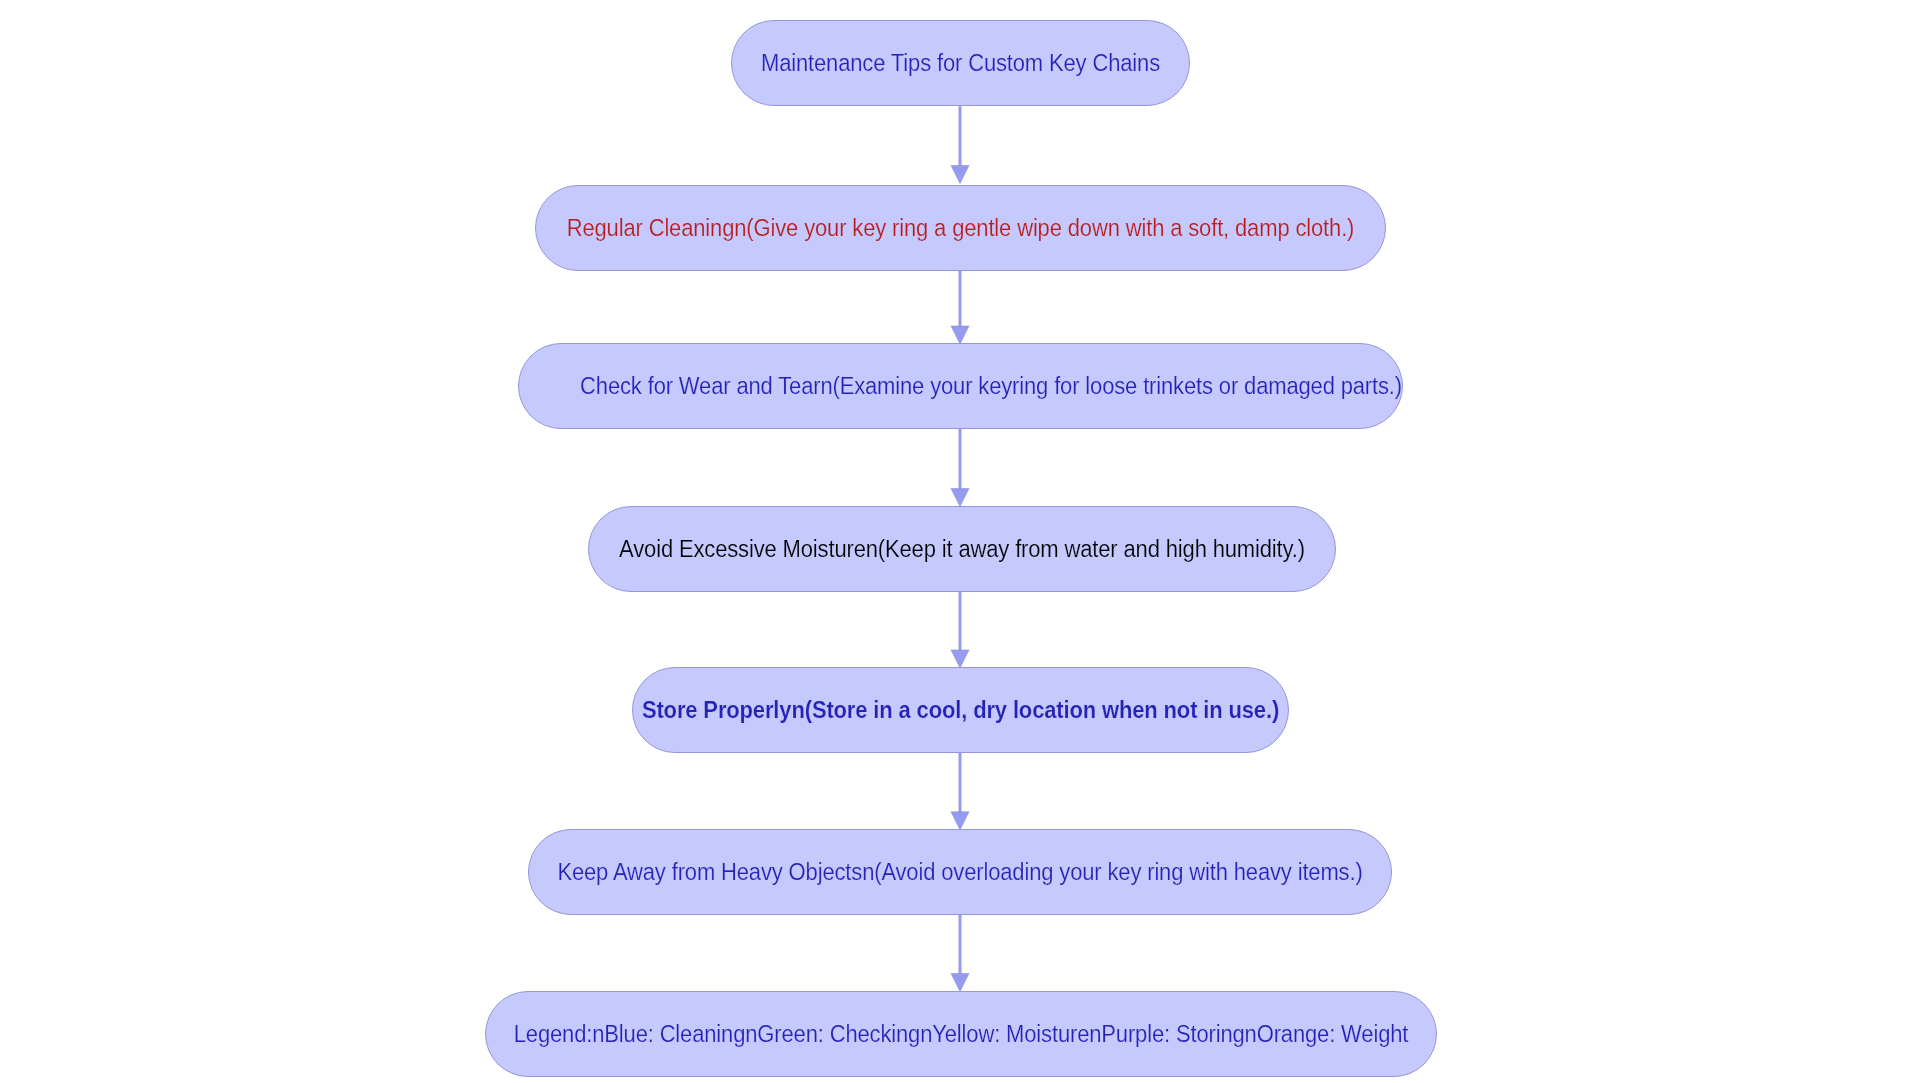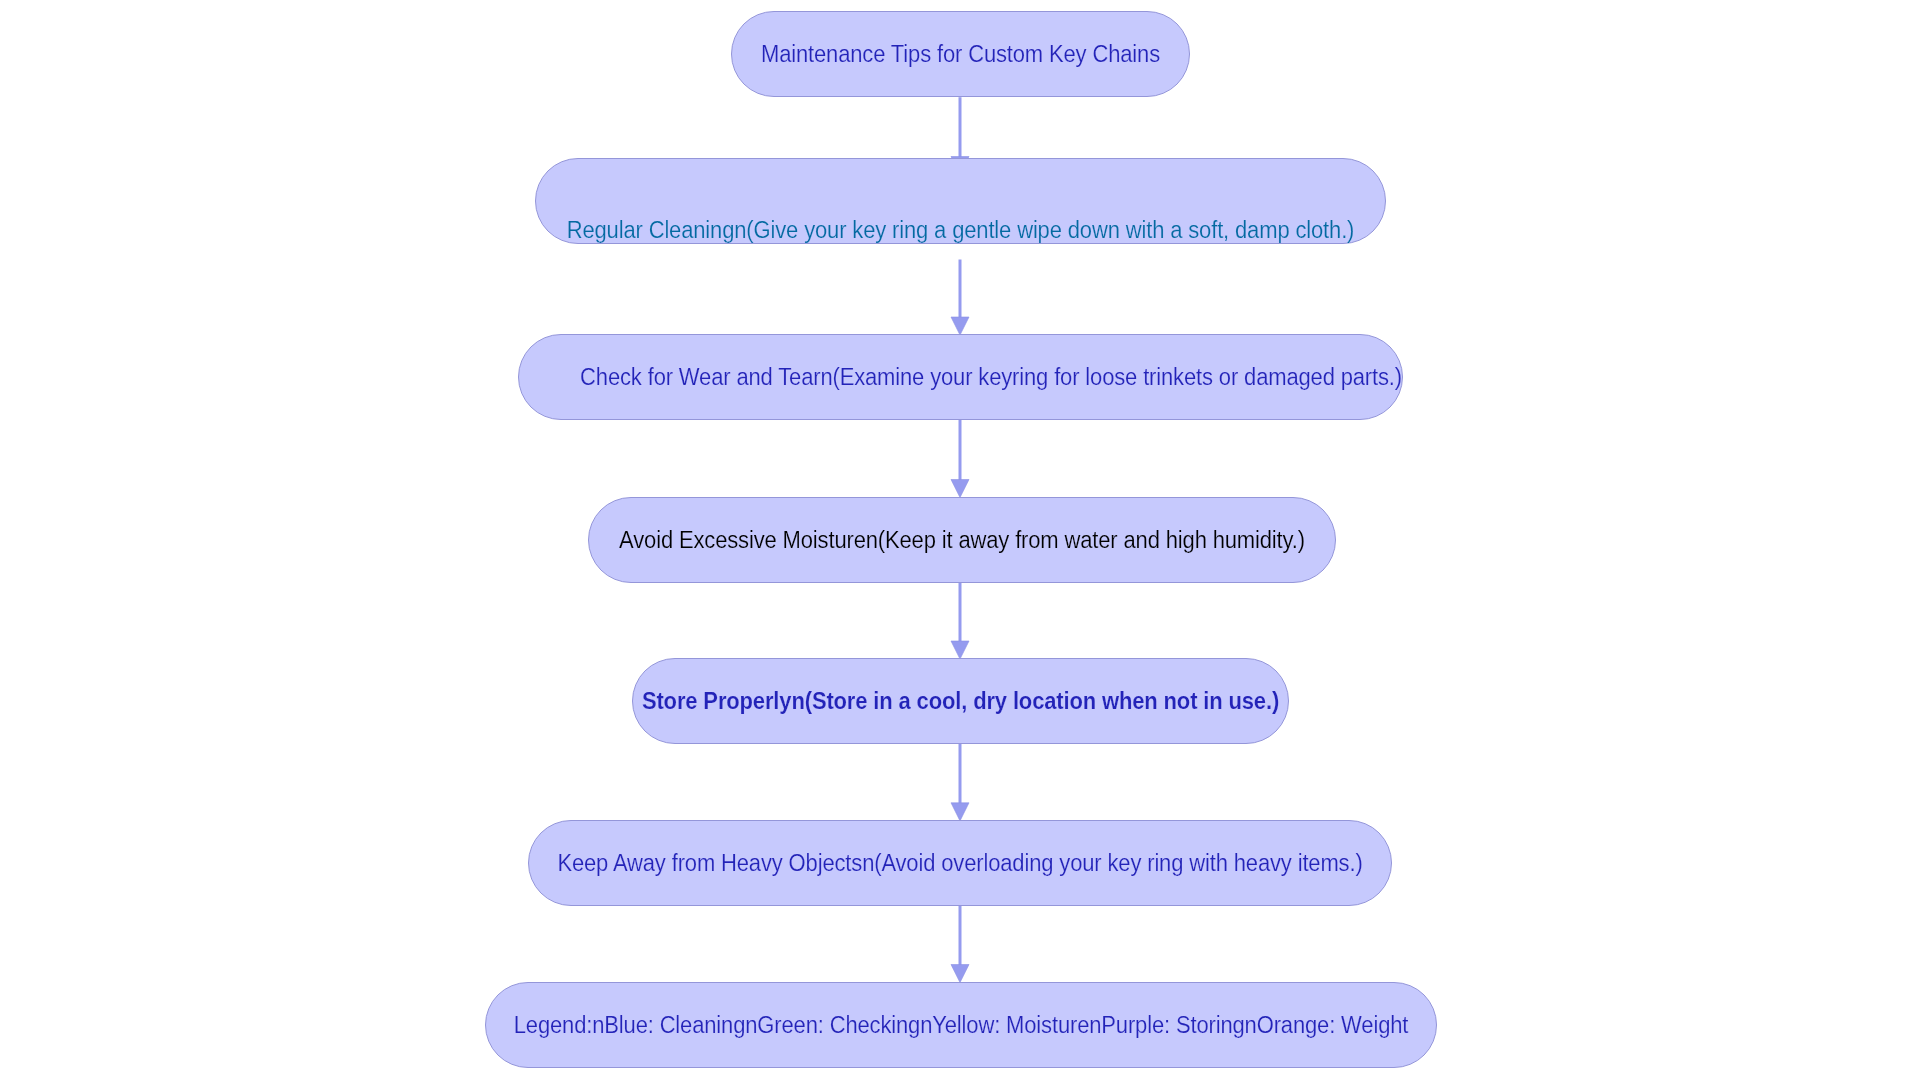--- a/index.html
+++ b/index.html
@@ -15,21 +15,21 @@
   .node-label{display:block;white-space:nowrap;transform-origin:center bottom;
         transform:translate3d(0,1.2px,0) scaleY(1.05);
         -webkit-text-stroke:0.2px #c6c9fd;}
   svg.edges{position:absolute;left:0;top:0;width:1920px;height:1083px;pointer-events:none;}
   .edge-line{stroke:#959bef;stroke-width:3;fill:none;stroke-linecap:butt;}
   .edge-head{fill:#959bef;stroke:#8c91e4;stroke-width:0.6;stroke-linejoin:miter;}
 </style>
 </head>
 <body style="background: rgb(255, 255, 255);">
 
-<div id="stage" style="width: 1920px; height: 828px; background: rgb(255, 255, 255);">
+<div id="stage" style="width: 1920px; height: 828px; background: rgb(255, 255, 255); margin-top: 9px;">
 
   <svg class="edges" viewBox="0 0 1920 1083">
     <g>
       <line class="edge-line" x1="960" y1="97.2" x2="960" y2="157" style="stroke: rgb(149, 155, 239);"></line>
       <path class="edge-head" d="M951 156.5 L969 156.5 L960 174.6 Z" style="fill: rgb(149, 155, 239);"></path>
     </g>
     <g>
       <line class="edge-line" x1="960" y1="259.5" x2="960" y2="317.5" style="stroke: rgb(149, 155, 239);"></line>
       <path class="edge-head" d="M951 317 L969 317 L960 335.1 Z" style="fill: rgb(149, 155, 239);"></path>
     </g>
@@ -47,21 +47,21 @@
     </g>
     <g>
       <line class="edge-line" x1="960" y1="905.8" x2="960" y2="965" style="stroke: rgb(149, 155, 239);"></line>
       <path class="edge-head" d="M951 964.5 L969 964.5 L960 982.6 Z" style="fill: rgb(149, 155, 239);"></path>
     </g>
   </svg>
 
   <div class="node" style="left: 731px; top: 11.2px; width: 459px; height: 86px; border-radius: 44px; background: rgb(198, 201, 253); border-color: rgb(148, 150, 217); color: rgb(35, 35, 184);">
       <span class="node-label" style="-webkit-text-stroke: 0.2px rgb(198, 201, 253);">Maintenance Tips for Custom Key Chains</span>
     </div>
-  <div class="node" style="left: 535px; top: 158px; width: 851px; height: 86px; border-radius: 44px; background: rgb(198, 201, 253); border-color: rgb(148, 150, 217); color: #0369a1; align-items: flex-end;">
+  <div class="node" style="left: 535px; top: 176px; width: 851px; height: 86px; border-radius: 44px; background: rgb(198, 201, 253); border-color: rgb(148, 150, 217); color: #b91c1c;">
       <span class="node-label" style="-webkit-text-stroke: 0.2px rgb(198, 201, 253);">Regular Cleaningn(Give your key ring a gentle wipe down with a soft, damp cloth.)</span>
     </div>
   <div class="node" style="left: 518px; top: 334px; width: 885px; height: 86px; border-radius: 44px; background: rgb(198, 201, 253); border-color: rgb(148, 150, 217); color: rgb(35, 35, 184); justify-content: flex-end;">
       <span class="node-label" style="-webkit-text-stroke: 0.2px rgb(198, 201, 253);">Check for Wear and Tearn(Examine your keyring for loose trinkets or damaged parts.)</span>
     </div>
   <div class="node" style="left: 588px; top: 496.5px; width: 748px; height: 86px; border-radius: 44px; background: rgb(198, 201, 253); border-color: rgb(148, 150, 217); color: #000000;">
       <span class="node-label" style="-webkit-text-stroke: 0.2px rgb(198, 201, 253);">Avoid Excessive Moisturen(Keep it away from water and high humidity.)</span>
     </div>
   <div class="node" style="left: 632px; top: 658px; width: 657px; height: 86px; border-radius: 44px; background: rgb(198, 201, 253); border-color: rgb(148, 150, 217); color: rgb(35, 35, 184); font-weight: bold;">
       <span class="node-label" style="-webkit-text-stroke: 0.2px rgb(198, 201, 253);">Store Properlyn(Store in a cool, dry location when not in use.)</span>

